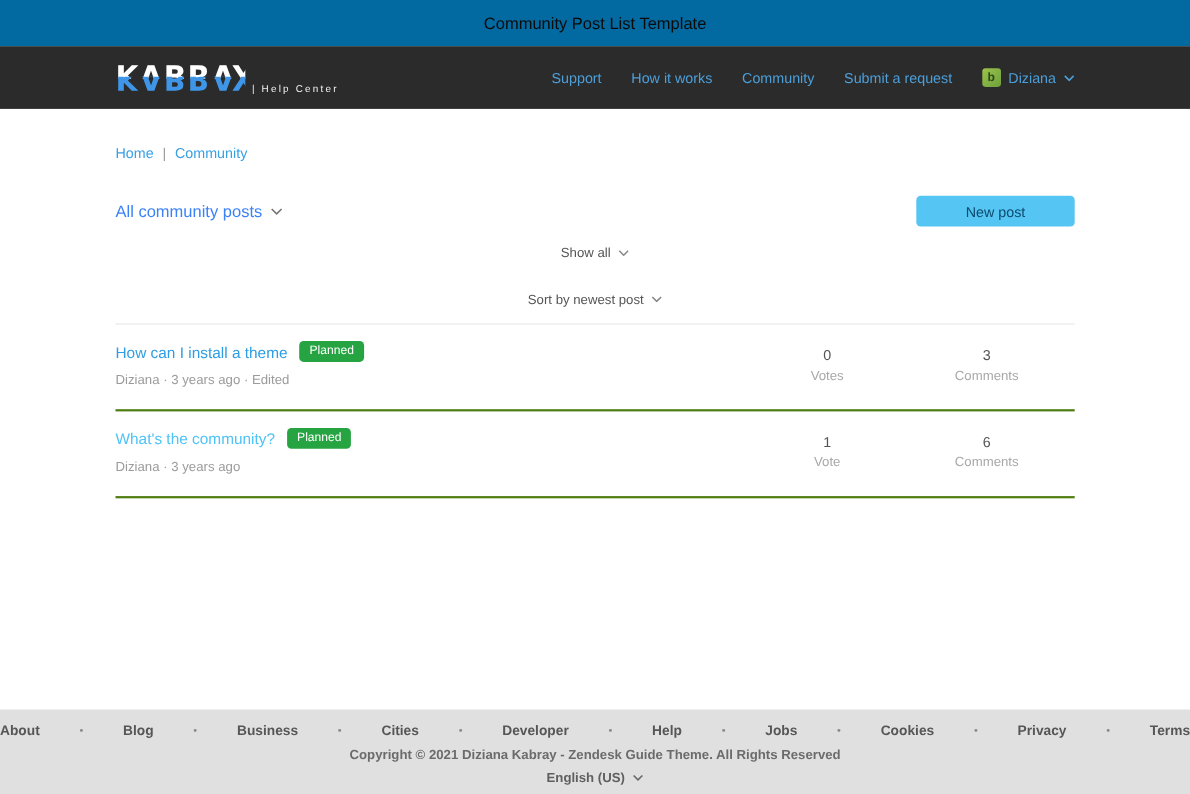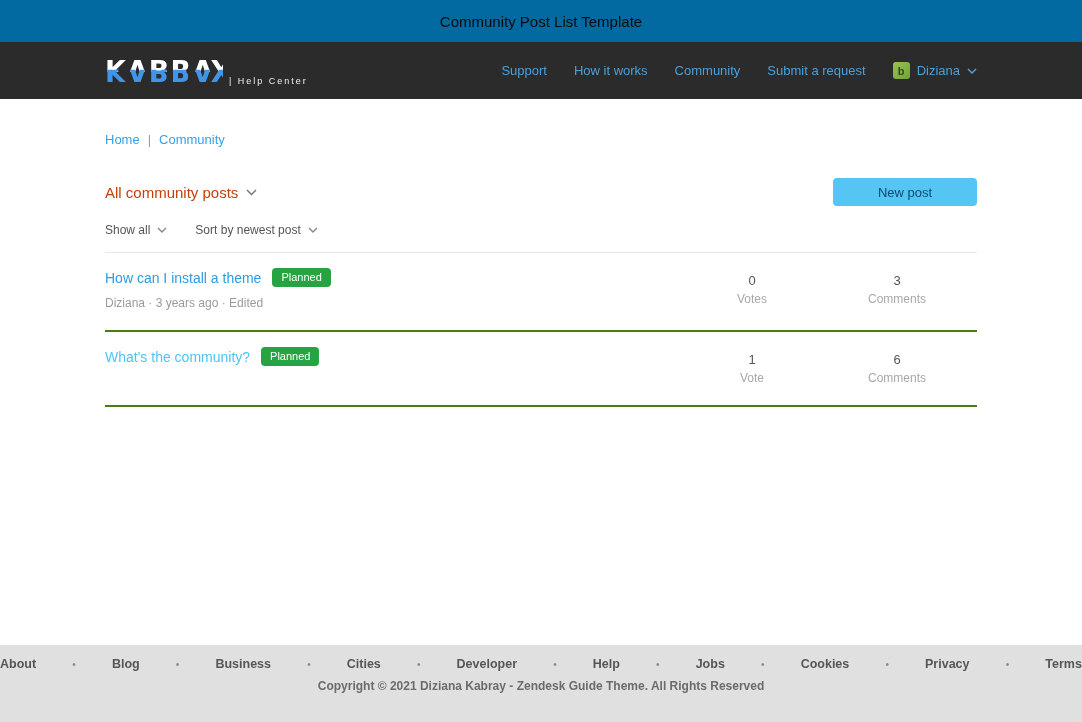--- a/index.html
+++ b/index.html
@@ -75,31 +75,31 @@
   .search-input::placeholder { color:#9aa0a4; }
   .search-btn {
     width:44px; height:38px; margin-left:3px; border:none; cursor:pointer;
     background:#3fc1f0; border-radius:3px;
     display:flex; align-items:center; justify-content:center;
   }
 
   .posts-header { margin-top:31px; display:flex; align-items:center; justify-content:space-between; }
   .posts-heading {
     display:flex; align-items:center; gap:8px; cursor:pointer;
-    font-size:15px; color:#c2410c;
+    font-size:15px; color:#3b82f6;
   }
   .posts-heading .chev { color:#777; }
   .new-post-btn {
     width:144px; height:28px; border:none; cursor:pointer;
     background:#55c6f3; color:#0c4a6e; font-size:13px;
     font-family:"Liberation Sans", sans-serif;
     border-radius:4px;
   }
 
-  .filters { margin-top:17px; padding-bottom:15px; display:flex; align-items:center; gap:28px; }
+  .filters { margin-top:17px; padding-bottom:15px; display:flex; align-items:center; gap:28px;flex-direction:column; }
   .filter { display:flex; align-items:center; gap:7px; cursor:pointer; font-size:12px; color:#555; }
   .filter .chev { color:#888; }
 
   .posts-list { border-top:1px solid #e8e8e8; }
   .post-row {
     display:flex; align-items:flex-start;
     padding:15px 0 20px; border-bottom:2px solid #4d7c0f;
   }
   .post-main { flex:1; }
   .post-title-line { display:flex; align-items:center; }
@@ -222,20 +222,21 @@
             <div class="lbl">Comments</div>
           </div>
         </div>
 
         <div class="post-row">
           <div class="post-main">
             <div class="post-title-line">
               <a class="post-title" style="color: rgb(78, 195, 245);">What's the community?</a>
               <span class="badge">Planned</span>
             </div>
+            <div class="post-meta">Diziana · 3 years ago</div>
           </div>
           <div class="stat stat-votes">
             <div class="num">1</div>
             <div class="lbl">Vote</div>
           </div>
           <div class="stat stat-comments">
             <div class="num">6</div>
             <div class="lbl">Comments</div>
           </div>
         </div>
@@ -272,13 +273,21 @@
       <a>Cookies</a>
       <span class="dot">•</span>
 
       <a>Privacy</a>
       <span class="dot">•</span>
 
       <a>Terms</a>
 
   </div>
   <div class="copyright">Copyright © 2021 Diziana Kabray - Zendesk Guide Theme. All Rights Reserved</div>
+  <div>
+    <span class="lang-row">
+      <span>English (US)</span>
+      <svg class="chev" width="10" height="6" viewBox="0 0 10 6">
+          <path d="M1 1l4 4 4-4" fill="none" stroke="#666" stroke-width="1.4"></path>
+        </svg>
+    </span>
+  </div>
 </footer>
 
 </body></html>

